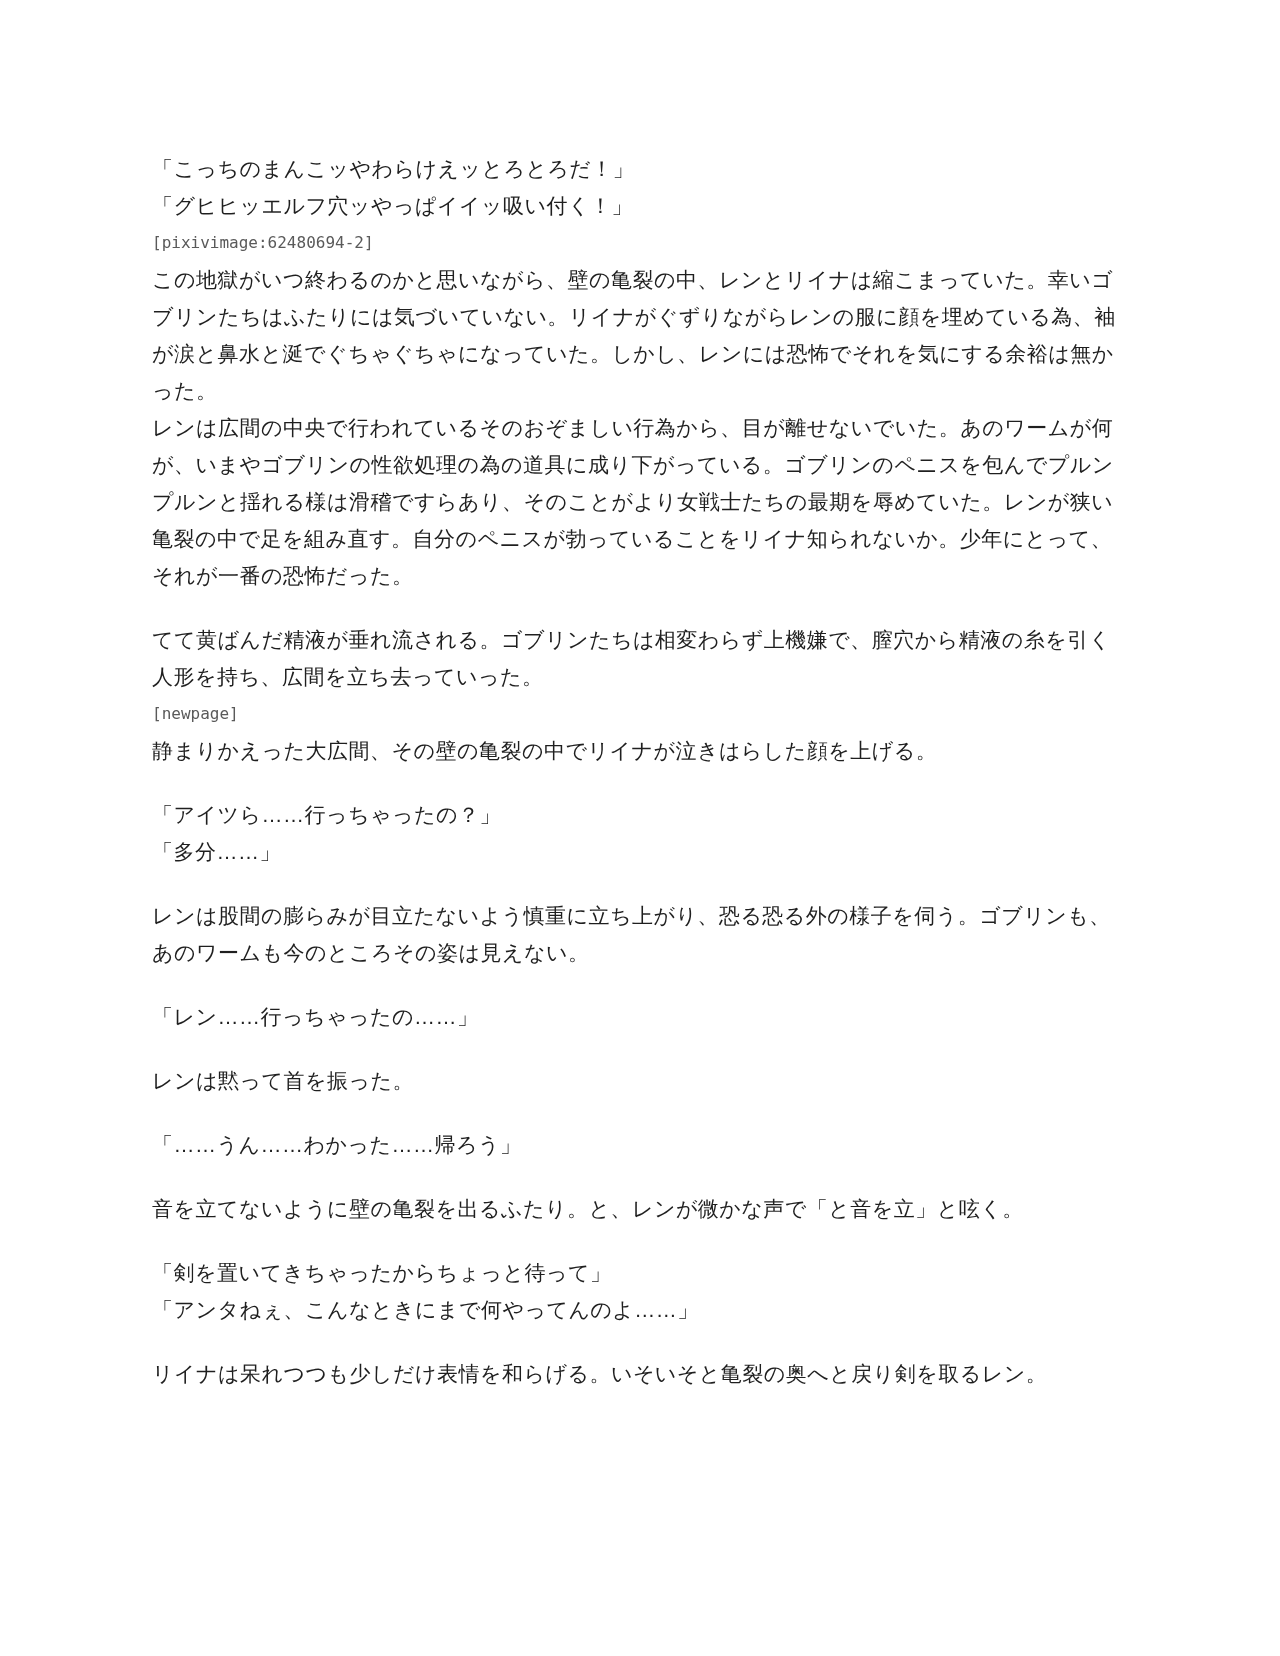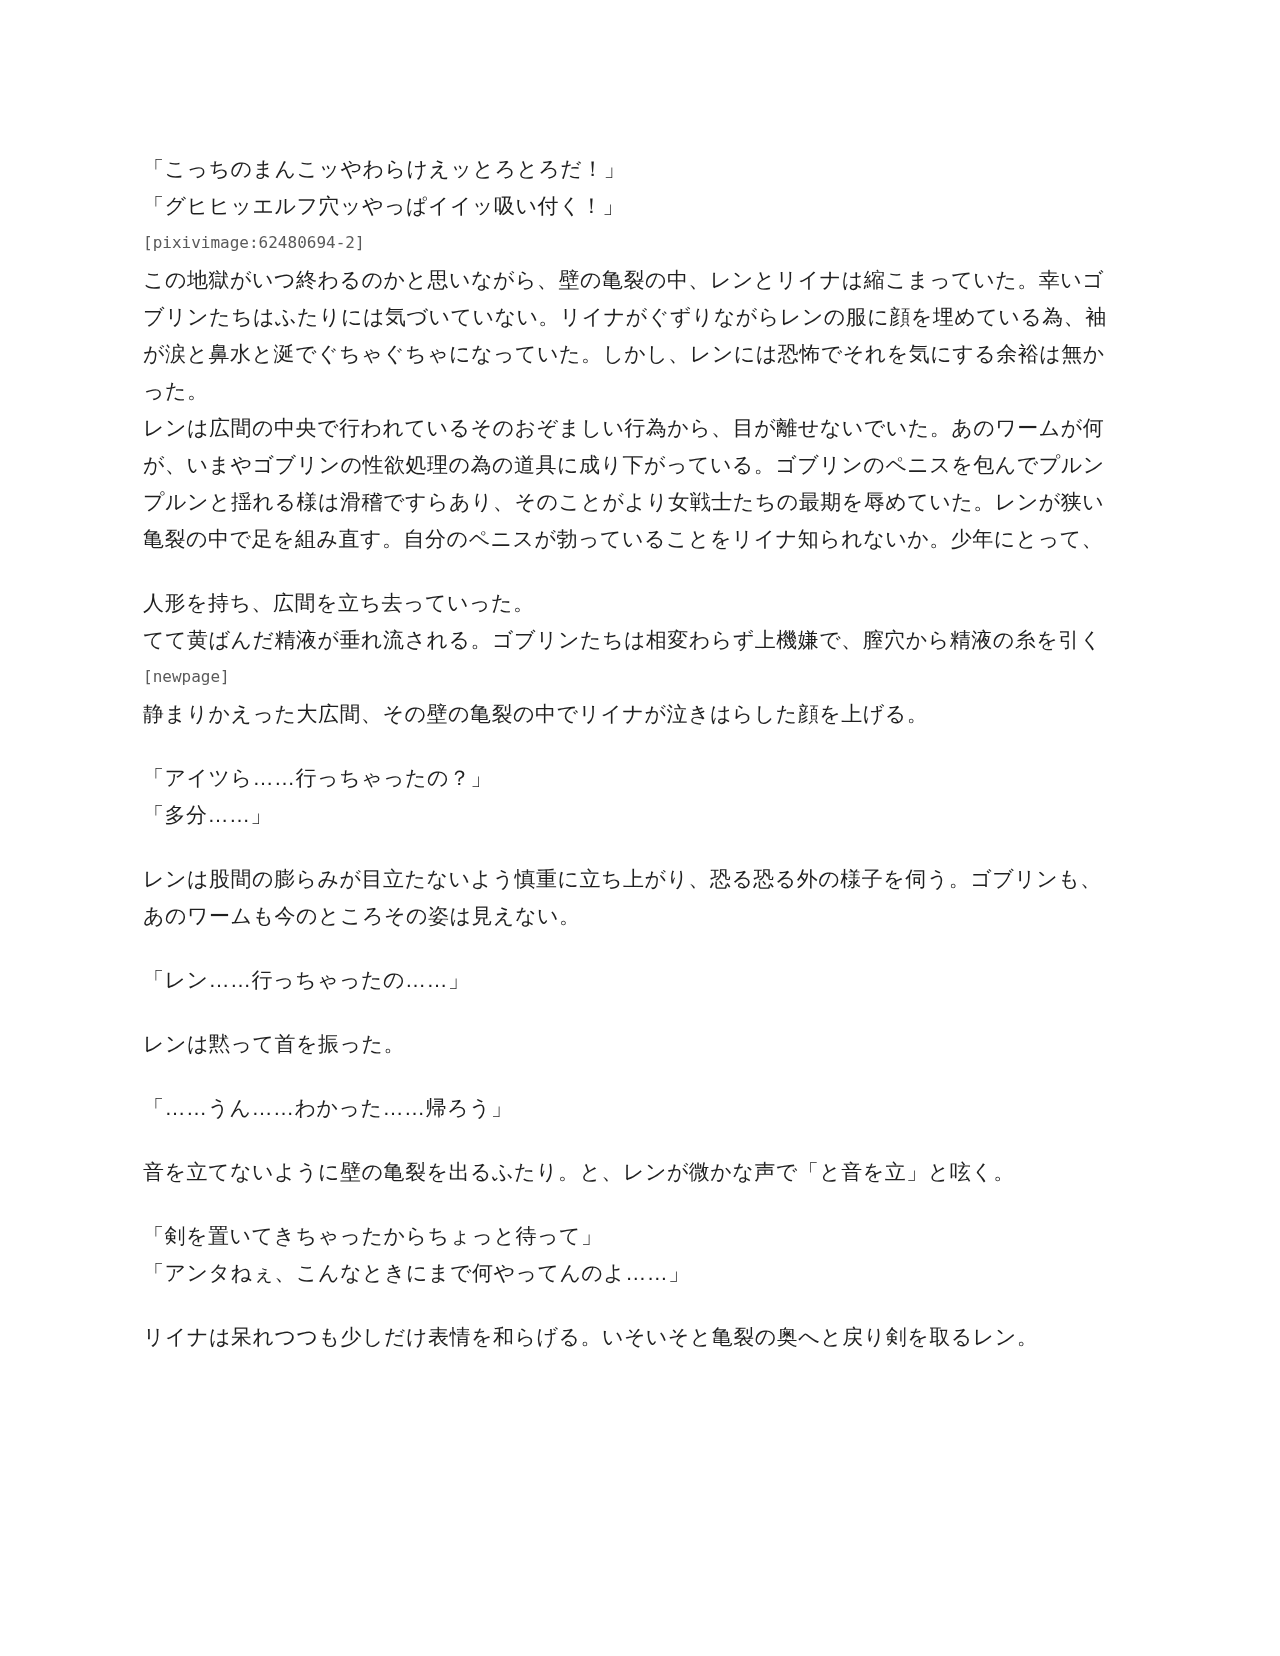--- a/index.html
+++ b/index.html
@@ -20,20 +20,21 @@
     top: 150px;
     width: 1000px;
   }
   .line {
     font-family: "Liberation Sans", "DejaVu Sans", sans-serif;
     font-size: 21px;
     line-height: 37px;
     color: #1f1f1f;
     white-space: nowrap;
     letter-spacing: 0.5px;
+    margin-left: 9px;
   }
   .line.tag {
     font-family: "DejaVu Sans Mono", monospace;
     font-size: 16px;
     color: #5a5a5a;
     letter-spacing: 0;
   }
   .line.blank {
     height: 27px;
     line-height: 27px;
@@ -48,23 +49,24 @@
       <div class="line">「グヒヒッエルフ穴ッやっぱイイッ吸い付く！」</div>
       <div class="line tag">[pixivimage:62480694-2]</div>
       <div class="line">この地獄がいつ終わるのかと思いながら、壁の亀裂の中、レンとリイナは縮こまっていた。幸いゴ</div>
       <div class="line">ブリンたちはふたりには気づいていない。リイナがぐずりながらレンの服に顔を埋めている為、袖</div>
       <div class="line">が涙と鼻水と涎でぐちゃぐちゃになっていた。しかし、レンには恐怖でそれを気にする余裕は無か</div>
       <div class="line">った。</div>
       <div class="line">レンは広間の中央で行われているそのおぞましい行為から、目が離せないでいた。あのワームが何</div>
       <div class="line">が、いまやゴブリンの性欲処理の為の道具に成り下がっている。ゴブリンのペニスを包んでプルン</div>
       <div class="line">プルンと揺れる様は滑稽ですらあり、そのことがより女戦士たちの最期を辱めていた。レンが狭い</div>
       <div class="line">亀裂の中で足を組み直す。自分のペニスが勃っていることをリイナ知られないか。少年にとって、</div>
+      <div class="line">それが一番の恐怖だった。</div>
       <div class="line blank"></div>
+      <div class="line">てて黄ばんだ精液が垂れ流される。ゴブリンたちは相変わらず上機嫌で、膣穴から精液の糸を引く</div>
       <div class="line">人形を持ち、広間を立ち去っていった。</div>
-      <div class="line">てて黄ばんだ精液が垂れ流される。ゴブリンたちは相変わらず上機嫌で、膣穴から精液の糸を引く</div>
       <div class="line tag">[newpage]</div>
       <div class="line">静まりかえった大広間、その壁の亀裂の中でリイナが泣きはらした顔を上げる。</div>
       <div class="line blank"></div>
       <div class="line">「アイツら……行っちゃったの？」</div>
       <div class="line">「多分……」</div>
       <div class="line blank"></div>
       <div class="line">レンは股間の膨らみが目立たないよう慎重に立ち上がり、恐る恐る外の様子を伺う。ゴブリンも、</div>
       <div class="line">あのワームも今のところその姿は見えない。</div>
       <div class="line blank"></div>
       <div class="line">「レン……行っちゃったの……」</div>

